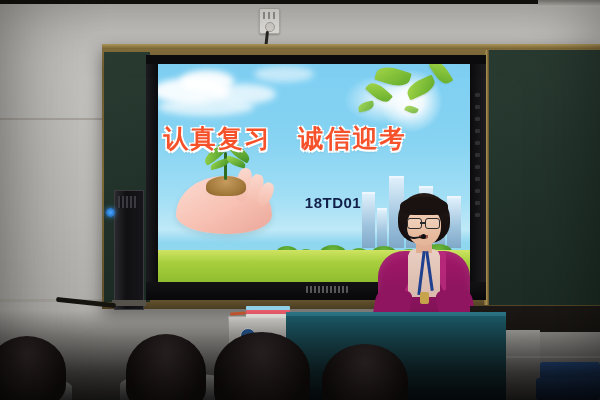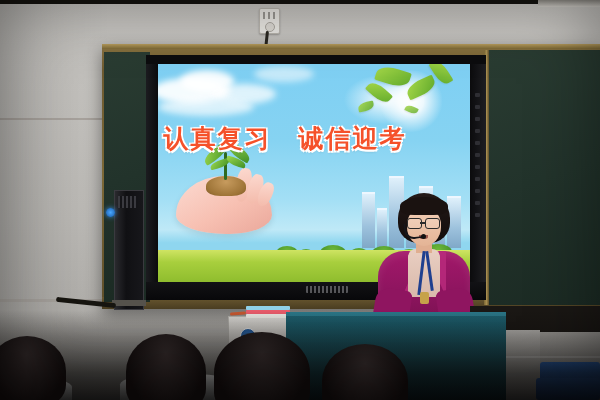--- a/index.html
+++ b/index.html
@@ -269,20 +269,21 @@
       <div class="tree" style="left:140px;width:16px;height:11px;"></div>
       <div class="tree" style="left:162px;width:26px;height:15px;"></div>
       <div class="tree" style="left:192px;width:18px;height:12px;"></div>
       <div class="tree" style="left:214px;width:24px;height:14px;"></div>
       <div class="tree" style="left:242px;width:18px;height:11px;"></div>
       <div class="tree" style="left:266px;width:28px;height:16px;"></div>
     </div>
     <div class="grass"></div>
 
     <div class="title">认真复习　诚信迎考</div>
+    <div class="subtitle">18TD01</div>
   </div>
 
   <div class="bezel-l"></div>
   <div class="bezel-r">
     <div class="vent" style="left:5px;top:38px;"></div>
     <div class="vent" style="left:5px;top:50px;"></div>
     <div class="vent" style="left:5px;top:62px;"></div>
     <div class="vent" style="left:5px;top:74px;"></div>
     <div class="vent" style="left:5px;top:86px;"></div>
     <div class="vent" style="left:5px;top:98px;"></div>

